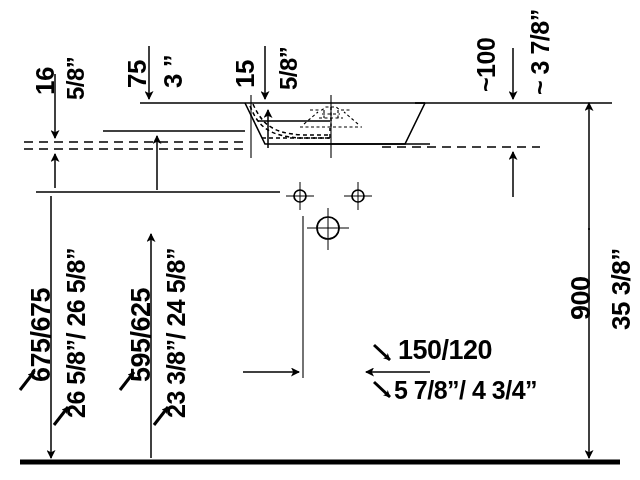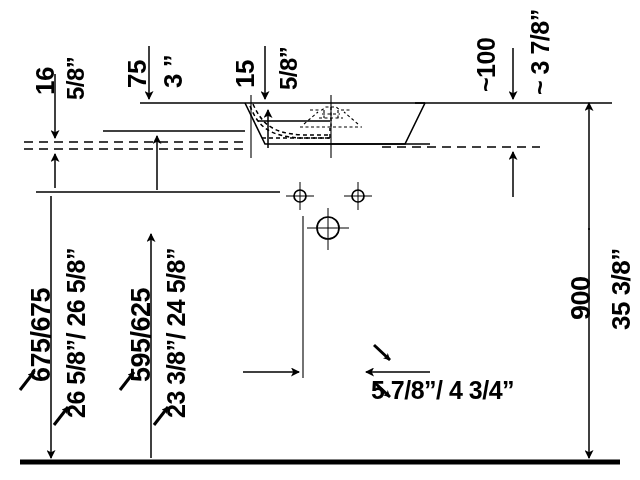--- a/index.html
+++ b/index.html
@@ -154,15 +154,16 @@
 
   <div class="lbl vrt" style="left:28px; top:382px; font-size:27px;">675/675</div>
   <div class="lbl vrt" style="left:64px; top:418px; font-size:25px;">26 5/8”/ 26 5/8”</div>
 
   <div class="lbl vrt" style="left:128px; top:382px; font-size:27px;">595/625</div>
   <div class="lbl vrt" style="left:164px; top:418px; font-size:25px;">23 3/8”/ 24 5/8”</div>
 
   <div class="lbl vrt" style="left:568px; top:320px; font-size:27px;">900</div>
   <div class="lbl vrt" style="left:608px; top:330px; font-size:26px;">35 3/8”</div>
 
-  <div class="lbl" style="left:371px; top:378px; font-size:25px;">5 7/8”/ 4 3/4”</div>
+  <div class="lbl" style="left:398px; top:337px; font-size:27px;">150/120</div>
+  <div class="lbl" style="left:394px; top:378px; font-size:25px;">5 7/8”/ 4 3/4”</div>
 
 </div>
 
 </body></html>

